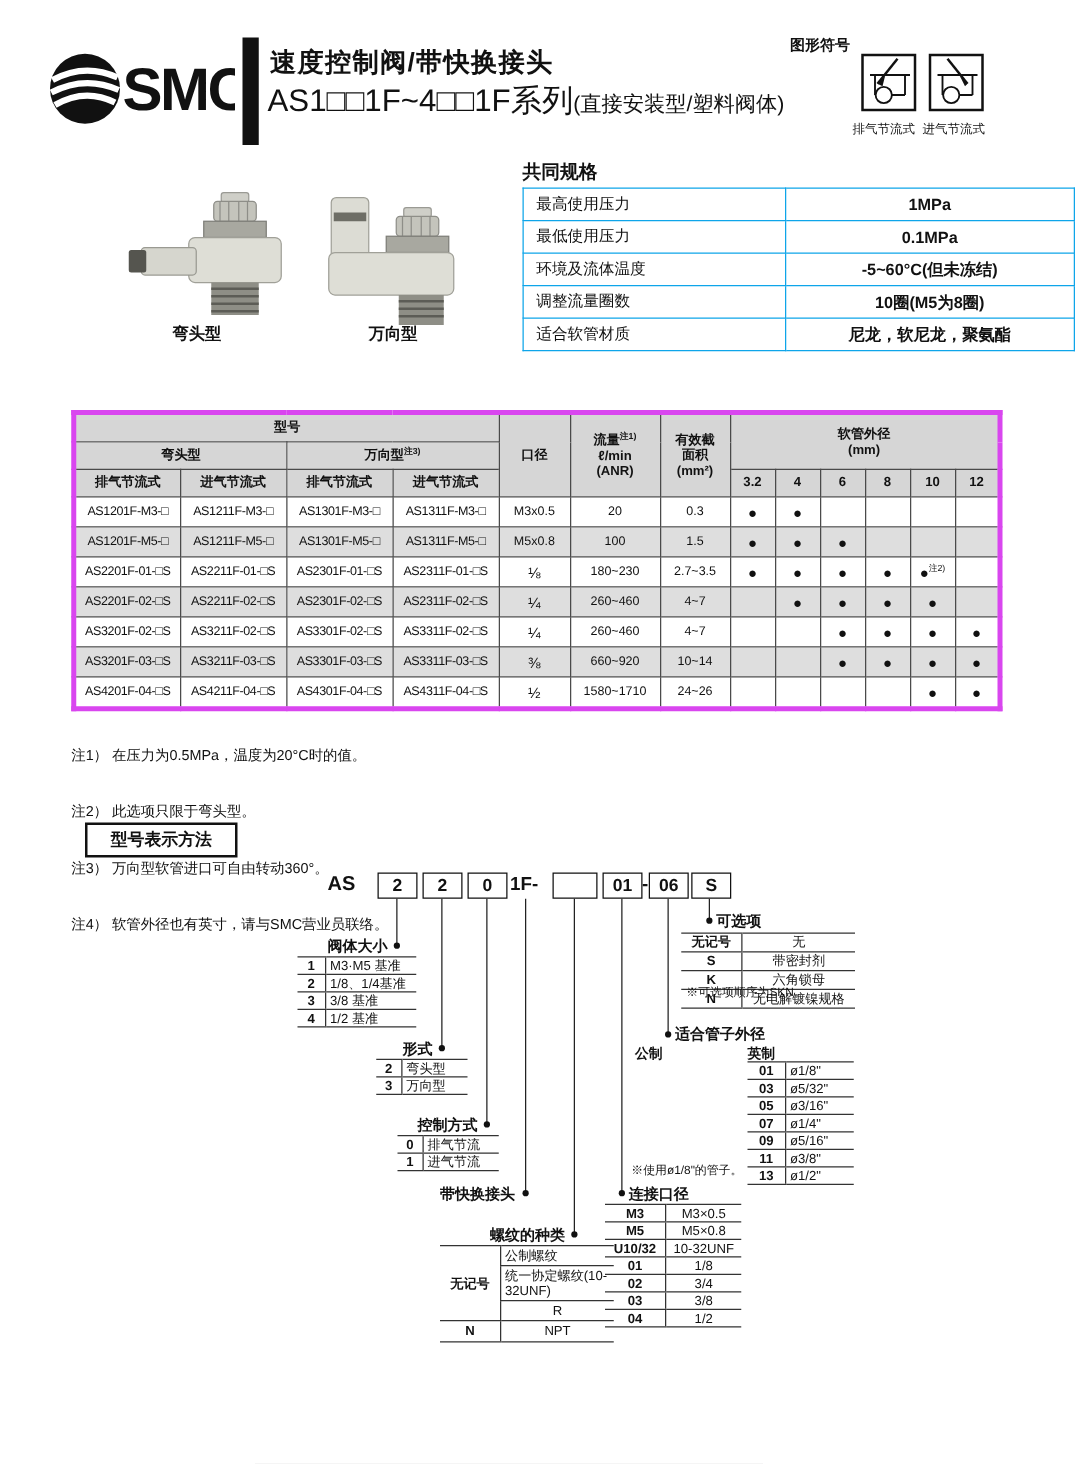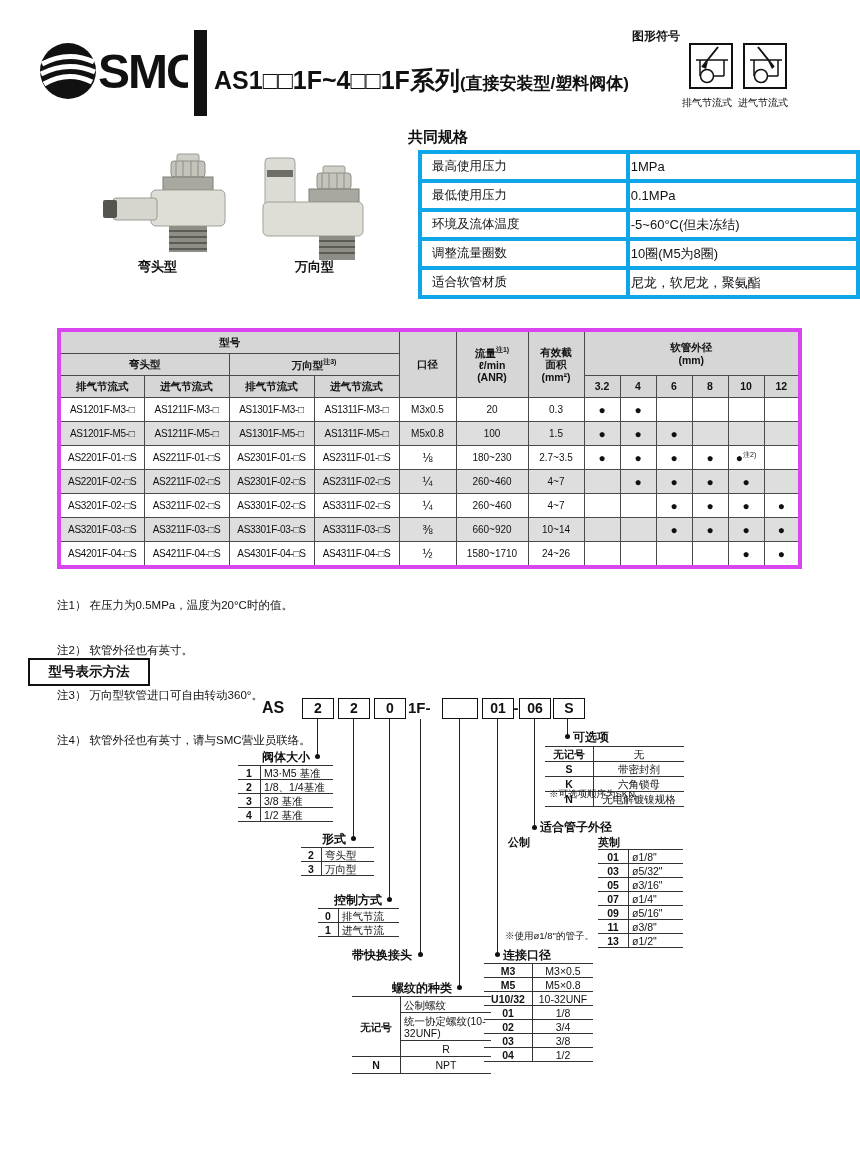--- a/index.html
+++ b/index.html
@@ -3,31 +3,31 @@
 <meta charset="utf-8">
 <style>
   html,body { margin:0; padding:0; background:#e8e8e8; }
   .page { position:relative; width:860px; height:1171px; background:#ffffff;
           font-family:"Liberation Sans",sans-serif; color:#111; overflow:hidden; }
   .abs { position:absolute; }
 
   
   .vbar { width:13px; height:86px; background:#111; }
   .t1 { font-size:21px; font-weight:bold; letter-spacing:1px; }
-  .t2 { font-size:25px; font-weight:bold; white-space:nowrap; }
+  .t2 { font-size:25px; font-weight:normal; white-space:nowrap; }
   .t2 .sub { font-size:17px; }
   .glab { font-size:12px; font-weight:bold;font-family:Liberation Serif, serif; }
   .symcap { font-size:10px; }
 
   
   .sect-title { font-size:15px; font-weight:bold; }
   .stable { border-collapse:collapse; }
-  .stable td { border:4px solid #0ea5e9; height:23px; }
+  .stable td { border:1px solid #0ea5e9; height:23px; }
   .stable .sl { width:205px; font-size:12.5px; padding-left:10px; }
-  .stable .sv { width:235px; font-size:13px; font-weight:normal; text-align:left; }
+  .stable .sv { width:235px; font-size:13px; font-weight:bold; text-align:center; }
 
   
   .pcap { font-size:13px; font-weight:bold; }
 
   
   .mtable { border-collapse:collapse; table-layout:fixed; border:4px solid #d946ef; }
   .mtable th, .mtable td { border:1px solid #4a4a4a; text-align:center;
       vertical-align:middle; padding:0; overflow:hidden; }
   .mtable th { background:#d6d6d6; font-size:10.5px; font-weight:bold; line-height:1.15; }
   .mtable td { font-size:10px; height:23px; background:#fff; }
@@ -35,21 +35,21 @@
   .mtable .model { letter-spacing:-0.3px; }
   .mtable .frac { font-size:12px; }
   .mtable sup { font-size:7px; vertical-align:super; }
   .mtable .dot { font-size:12px; line-height:1; }
   .mtable thead tr th { height:21px; }
 
   .notes { font-size:11.5px; line-height:15px; white-space:pre; }
 
   
   .howto-box { width:118px; height:24px; border:2px solid #111; text-align:center;
-      line-height:24px; font-size:13.5px; font-weight:bold; }
+      line-height:24px; font-size:13.5px; font-weight:bold;margin-left:40px; }
   .ascode { font-size:16px; font-weight:bold; }
   .cbox { width:30px; height:19px; border:1.5px solid #111; font-weight:bold;
       font-size:14px; text-align:center; line-height:19px; background:#fff; }
   .vline { width:1px; background:#222; }
   .ldot { width:5px; height:5px; border-radius:50%; background:#111; }
   .glabel { font-size:12px; font-weight:bold; white-space:nowrap; }
   .subhead { font-size:11px; font-weight:bold; }
   .mini { border-collapse:collapse; font-size:10.5px; }
   .mini td { border-top:1px solid #333; border-bottom:1px solid #333;
       padding:0 3px; height:13px; line-height:12px; }
@@ -65,20 +65,21 @@
 <div class="page">
 
   <svg class="abs" style="left:36px;top:32px" width="152" height="78" viewBox="0 0 152 78">
     <circle cx="32" cy="39" r="28" fill="#111"></circle>
     <path d="M6 32 Q32 18 58 30" stroke="#fff" stroke-width="5" fill="none"></path>
     <path d="M5 42 Q32 28 59 40" stroke="#fff" stroke-width="5" fill="none"></path>
     <path d="M8 52 Q32 38 56 50" stroke="#fff" stroke-width="5" fill="none"></path>
     <text x="62" y="56" font-family="Liberation Sans, sans-serif" font-size="48" font-weight="bold" fill="#111" letter-spacing="-2">SMC</text>
   </svg>
   <div class="abs vbar" style="left:194px;top:30px"></div>
+  <div class="abs t1" style="left:216px;top:36px">速度控制阀/带快换接头</div>
   <div class="abs t2" style="left:214px;top:64px">
     <span>AS1□□1F~4□□1F系列</span><span class="sub">(直接安装型/塑料阀体)</span>
   </div>
 
   <div class="abs glab" style="left:632px;top:28px">图形符号</div>
   <svg class="abs" style="left:688px;top:42px" width="46" height="50" viewBox="0 0 46 50">
     <rect x="2" y="2" width="42" height="44" fill="none" stroke="#111" stroke-width="2"></rect>
     <line x1="8" y1="18" x2="40" y2="18" stroke="#111" stroke-width="1.5"></line>
     <line x1="30" y1="5" x2="14" y2="25" stroke="#111" stroke-width="2"></line>
     <polygon points="14,25 20,19 18,27" fill="#111"></polygon>
@@ -129,21 +130,21 @@
     <rect x="254" y="41" width="50" height="13" fill="#a8a8a0" stroke="#7e7e78"></rect>
     <rect x="208" y="54" width="100" height="34" rx="5" fill="#dedeD6" stroke="#a0a098"></rect>
     <rect x="264" y="88" width="36" height="24" fill="#8e8e86"></rect>
     <line x1="264" y1="93" x2="300" y2="93" stroke="#5c5c56" stroke-width="2"></line>
     <line x1="264" y1="99" x2="300" y2="99" stroke="#5c5c56" stroke-width="2"></line>
     <line x1="264" y1="105" x2="300" y2="105" stroke="#5c5c56" stroke-width="2"></line>
   </svg>
   <div class="abs pcap" style="left:138px;top:258px">弯头型</div>
   <div class="abs pcap" style="left:295px;top:258px">万向型</div>
 
-  <div class="abs sect-title" style="left:408px;top:128px">共同规格</div>
+  <div class="abs sect-title" style="left:418px;top:128px">共同规格</div>
   <table class="abs stable" style="left:418px;top:150px">
     <tbody>
         <tr>
       <td class="sl">最高使用压力</td>
       <td class="sv">1MPa</td>
         </tr>
     <tr>
       <td class="sl">最低使用压力</td>
       <td class="sv">0.1MPa</td>
         </tr>
@@ -320,21 +321,21 @@
         <td class="dot"></td>
         <td class="dot"></td>
         <td class="dot">●</td>
         <td class="dot">●</td>
       </tr>
     </tbody>
   </table>
 
   <div class="abs notes" style="left:57px;top:568px">
     <div>注1） 在压力为0.5MPa，温度为20°C时的值。</div>
-    <div>注2） 软管外径也有英寸。</div>
+    <div>注2） 此选项只限于弯头型。</div>
     <div>注3） 万向型软管进口可自由转动360°。</div>
     <div>注4） 软管外径也有英寸，请与SMC营业员联络。</div>
   </div>
 
   <div class="abs howto-box" style="left:28px;top:658px">型号表示方法</div>
 
   <div class="abs ascode" style="left:262px;top:699px">AS</div>
   <div class="abs cbox" style="left:302px;top:698px">2</div>
   <div class="abs cbox" style="left:338px;top:698px">2</div>
   <div class="abs cbox" style="left:374px;top:698px">0</div>

